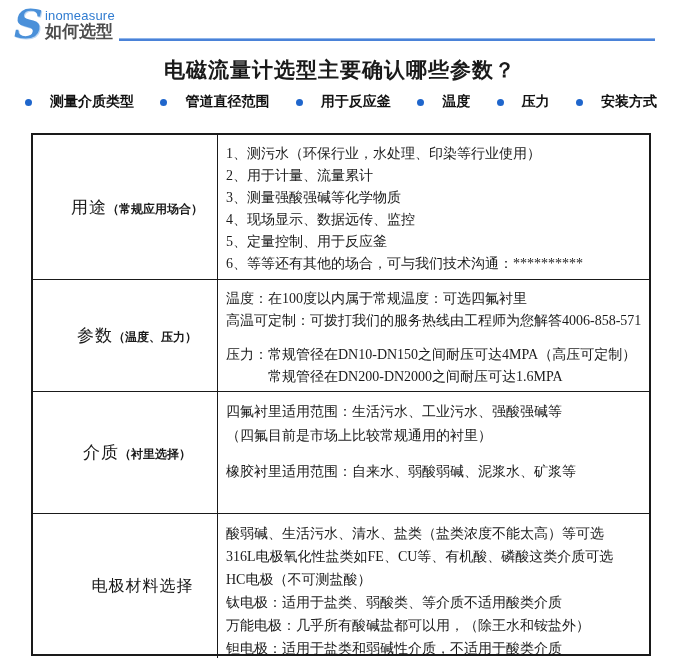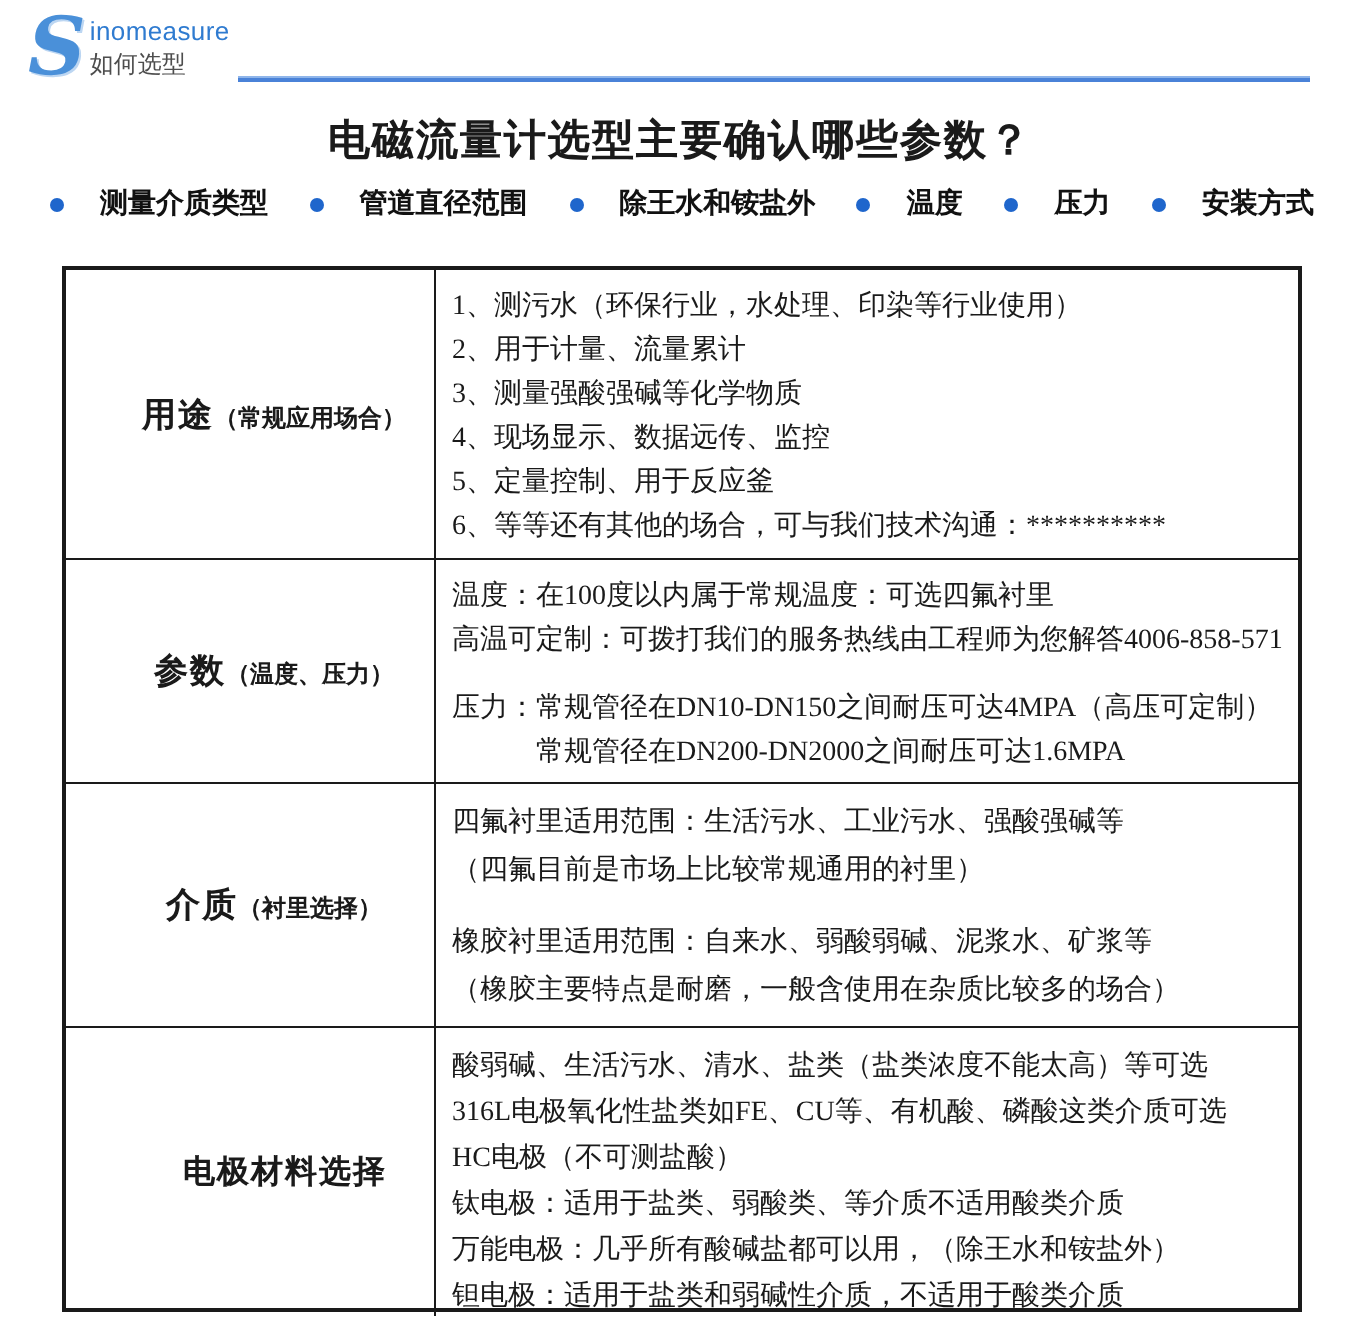--- a/index.html
+++ b/index.html
@@ -10,21 +10,21 @@
   
   .header-rule { position:absolute; left:42px; top:38px; width:613px; height:3px;
                  background:linear-gradient(#8fb5ea 0 40%, #4a82d8 40% 100%); }
   .logo { position:absolute; left:14px; top:4px; display:flex; align-items:flex-start; background:#fff; padding-right:4px; }
   .logo-s { font-family:"DejaVu Serif",serif; font-style:italic; font-weight:bold;
             font-size:40px; line-height:40px; color:#4a90d9;
             text-shadow:1px 1px 0 #bcd6f2; }
   .logo-text { display:flex; flex-direction:column; margin-left:2px; margin-top:5px; }
   .logo-name { font-family:"Liberation Sans","DejaVu Sans",sans-serif;
                font-size:13px; line-height:14px; color:#2f7bd0; letter-spacing:0.2px; }
-  .logo-sub  { font-size:12px; line-height:18px; color:#4d4d4d; font-weight:normal; }
+  .logo-sub  { font-size:17px; line-height:18px; color:#4d4d4d; font-weight:bold; }
 
   
   .title { position:absolute; left:0; top:56px; width:100%; text-align:center;
            font-size:21px; font-weight:bold; letter-spacing:1px; }
 
   
   .bullets { position:absolute; left:25px; top:93px; width:632px;
              display:flex; justify-content:space-between; align-items:center; }
   .bullet-item { display:flex; align-items:center;
                  font-family:"Liberation Sans","DejaVu Sans",sans-serif;
@@ -34,21 +34,21 @@
 
   
   .sel-table { position:absolute; left:31px; top:133px; width:620px; height:523px;
                display:grid; grid-template-columns:185px 1fr;
                grid-template-rows:145px 112px 122px 144px;
                border:2px solid #1a1a1a; }
   .th-cell { border-right:1px solid #1a1a1a; border-bottom:1px solid #1a1a1a;
              display:flex; align-items:center; justify-content:center; text-align:center; }
   .td-cell { border-bottom:1px solid #1a1a1a; padding:8px 6px 4px 8px; }
   .row-last .th-cell, .row-last-td { border-bottom:none !important; }
-  .th-title { font-size:17px; font-weight:bold; letter-spacing:1px;margin-left:24px; }
+  .th-title { font-size:17px; font-weight:normal; letter-spacing:1px;margin-left:24px; }
   .th-note  { font-size:12px; font-weight:bold; }
   .line { font-size:14px; line-height:22px; height:22px; white-space:pre; }
   .lh24 .line { line-height:24px; height:24px; }
   .lh23 .line { line-height:23px; height:23px; }
   .line.spacer { height:12px; }
 </style>
 </head>
 <body>
 
 <div class="page">
@@ -69,21 +69,21 @@
     <span class="bullet-item">
       <span class="dot"></span>
       <span>测量介质类型</span>
     </span>
     <span class="bullet-item">
       <span class="dot"></span>
       <span>管道直径范围</span>
     </span>
     <span class="bullet-item">
       <span class="dot"></span>
-      <span>除王水和铵盐外</span>
+      <span>用于反应釜</span>
     </span>
     <span class="bullet-item">
       <span class="dot"></span>
       <span>温度</span>
     </span>
     <span class="bullet-item">
       <span class="dot"></span>
       <span>压力</span>
     </span>
     <span class="bullet-item">
@@ -124,21 +124,20 @@
     <div class="th-cell">
       <span>
         <span class="th-title">介质</span><span class="th-note">（衬里选择）</span>
       </span>
     </div>
     <div class="td-cell lh24">
         <div class="line">四氟衬里适用范围：生活污水、工业污水、强酸强碱等</div>
         <div class="line">（四氟目前是市场上比较常规通用的衬里）</div>
         <div class="line spacer"></div>
         <div class="line">橡胶衬里适用范围：自来水、弱酸弱碱、泥浆水、矿浆等</div>
-        <div class="line">（橡胶主要特点是耐磨，一般含使用在杂质比较多的场合）</div>
       </div>
 
     <div class="th-cell row-last" style="border-bottom:none;padding-left:11px;">
       <span>
         <span class="th-title" style="font-size:16px;">电极材料选择</span>
       </span>
     </div>
     <div class="td-cell lh23 row-last-td" style="border-bottom:none;">
         <div class="line">酸弱碱、生活污水、清水、盐类（盐类浓度不能太高）等可选</div>
         <div class="line">316L电极氧化性盐类如FE、CU等、有机酸、磷酸这类介质可选</div>

